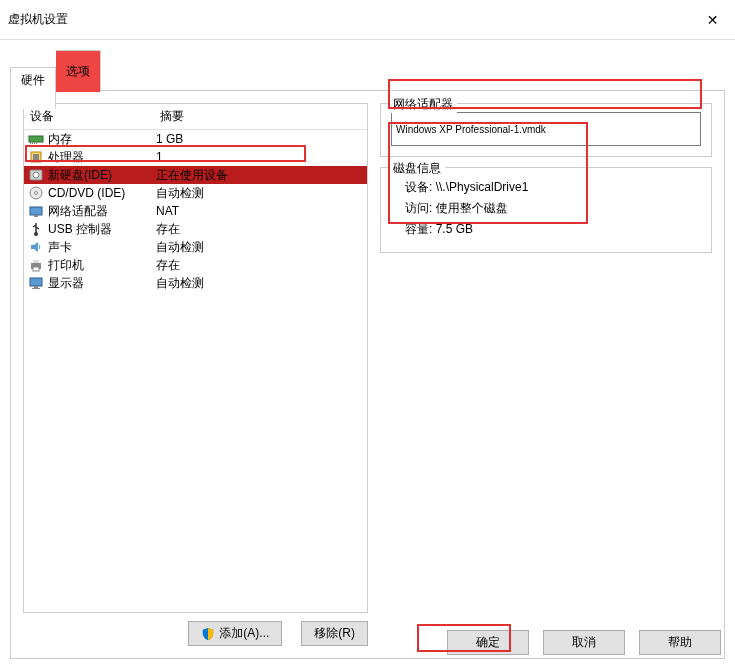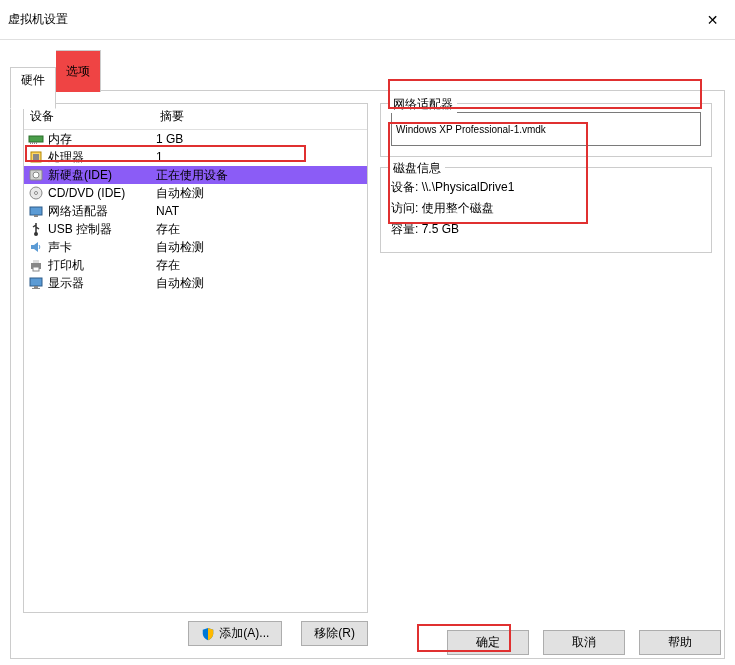--- a/index.html
+++ b/index.html
@@ -14,31 +14,31 @@
 .tab.inactive { background: #ef4444; top: 2px; padding: 12px 10px; border-left: none; }
 .panel { border: 1px solid #ccc; border-top: none; padding: 12px; height: 568px; display: flex; gap: 12px; }
 .left-col { width: 345px; display: flex; flex-direction: column; }
 .right-col { flex: 1; display: flex; flex-direction: column; }
 .device-list { border: 1px solid #ccc; flex: 1; overflow: auto; background: #fff; }
 .device-header { display: flex; border-bottom: 1px solid #e0e0e0; font-size: 12px; }
 .device-header > div { padding: 4px 6px; }
 .col-device { width: 130px; }
 .col-summary { flex: 1; }
 .device-row { display: flex; align-items: center; padding: 2px 4px; height: 18px; cursor: pointer; }
-.device-row.selected { background: #8b5cf6; justify-content: center; }
+.device-row.selected { background: #b91c1c; justify-content: center; }
 .device-row .icon { width: 16px; height: 16px; margin-right: 4px; flex-shrink: 0; }
 .device-row .dname { width: 108px; white-space: nowrap; overflow: hidden; }
 .device-row .dsum { flex: 1; white-space: nowrap; overflow: hidden; }
 .button-row { display: flex; justify-content: flex-end; gap: 19px; margin-top: 8px; }
 .btn { padding: 3px 12px; border: 1px solid #adadad; background: #e1e1e1; cursor: pointer; font-size: 12px; font-family: inherit; display: inline-flex; align-items: center; gap: 4px; }
 .shield { width: 14px; height: 14px; }
 .fieldset { border: 1px solid #ccc; padding: 8px 10px 10px; margin-bottom: 10px; position: relative; }
 .fieldset .legend { position: absolute; top: -8px; left: 8px; background: #fff; padding: 0 4px; font-size: 12px; }
 .disk-file-input { width: 100%; border: 1px solid #7a7a7a; padding: 16px 4px; background: #fff; height: 22px; font-size: 10px; }
-.info-line { margin: 2px 0; line-height: 1.6; }
+.info-line { margin: 2px 14px; line-height: 1.6; }
 .advanced-row { display: flex; justify-content: flex-end; margin-top: 4px; }
 .footer { position: absolute; bottom: 10px; right: 14px; display: flex; gap: 14px; padding-left: 20px; }
 .footer .btn { width: 82px; justify-content: center; }
 .red-box { border: 2px solid #e03030; position: absolute; pointer-events: none; }
 .icon svg { width: 16px; height: 16px; display: block; }
 </style>
 </head>
 <body>
 
 <div class="titlebar">

